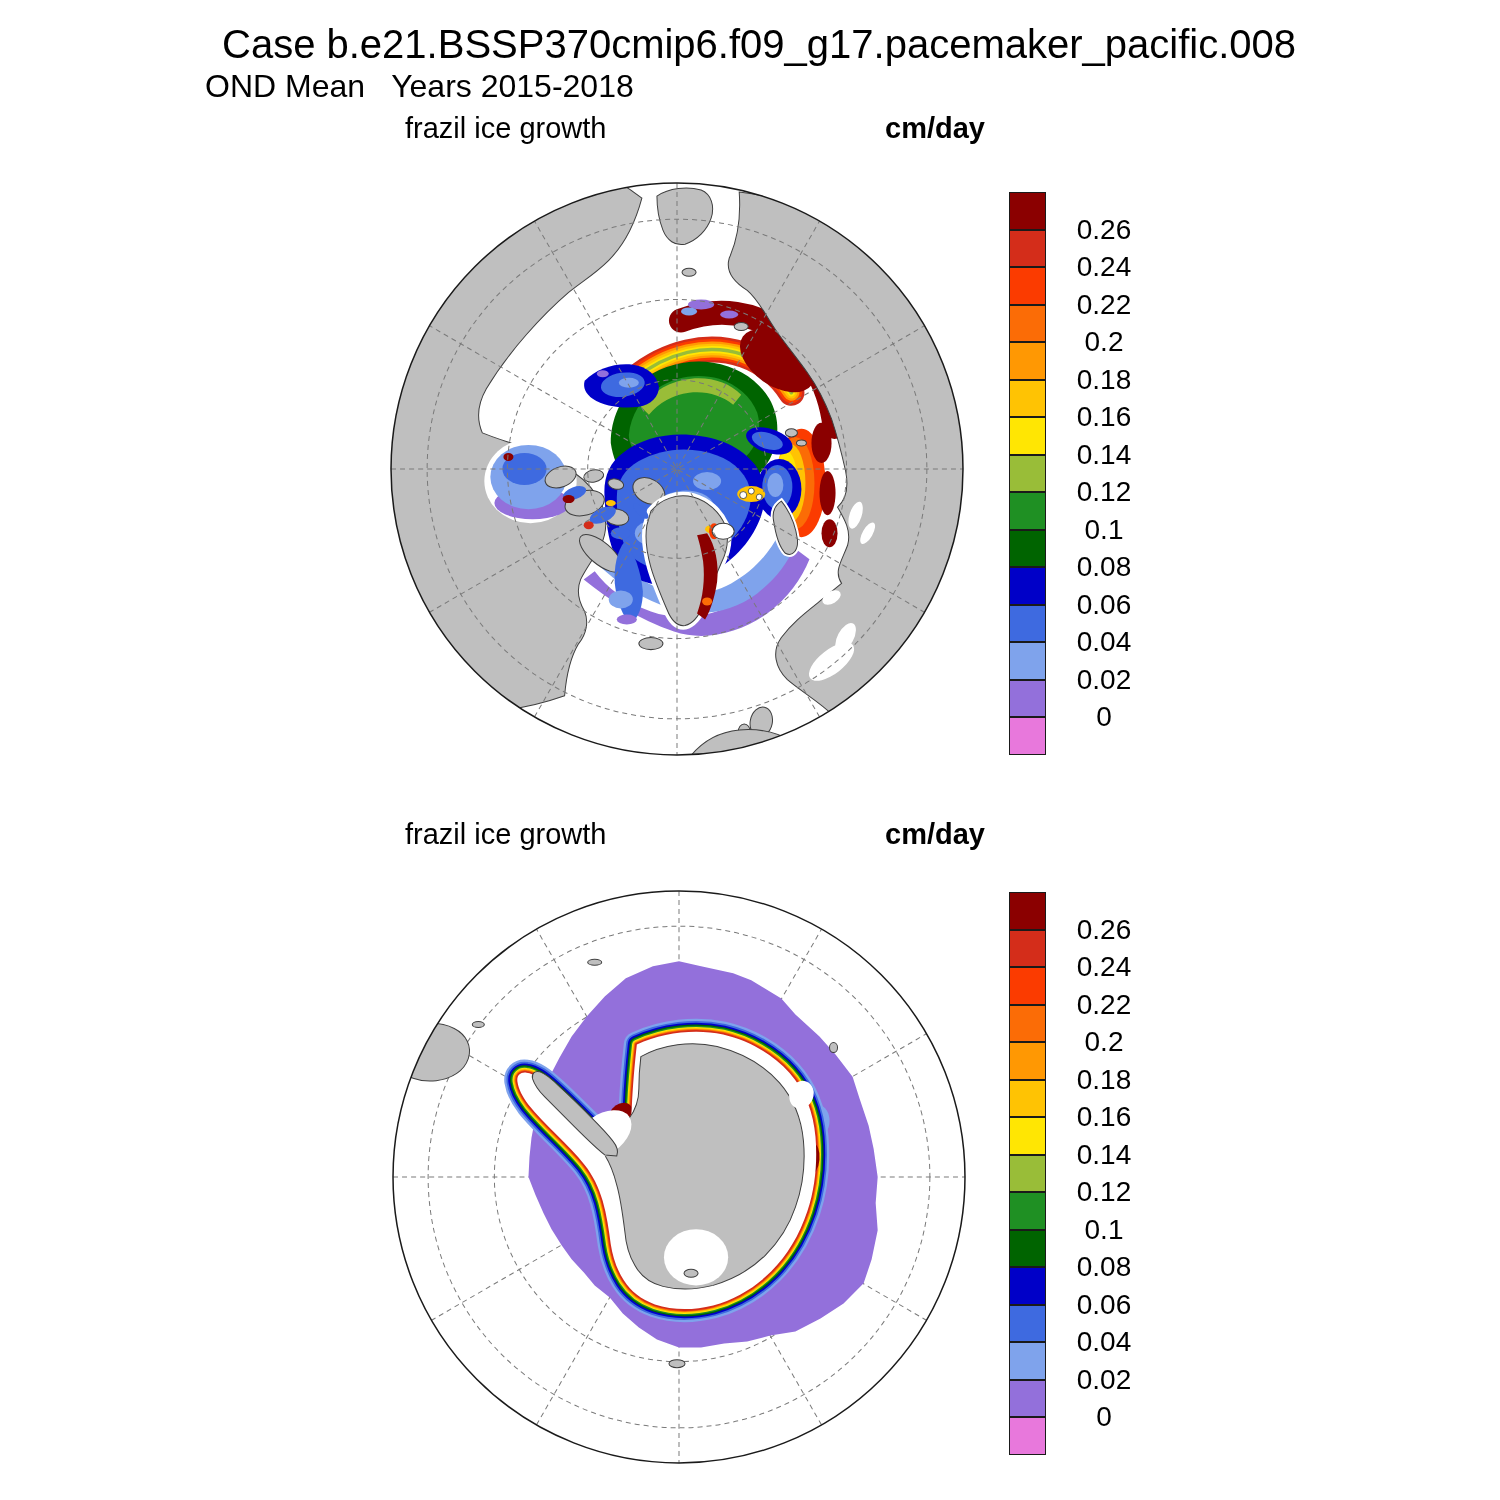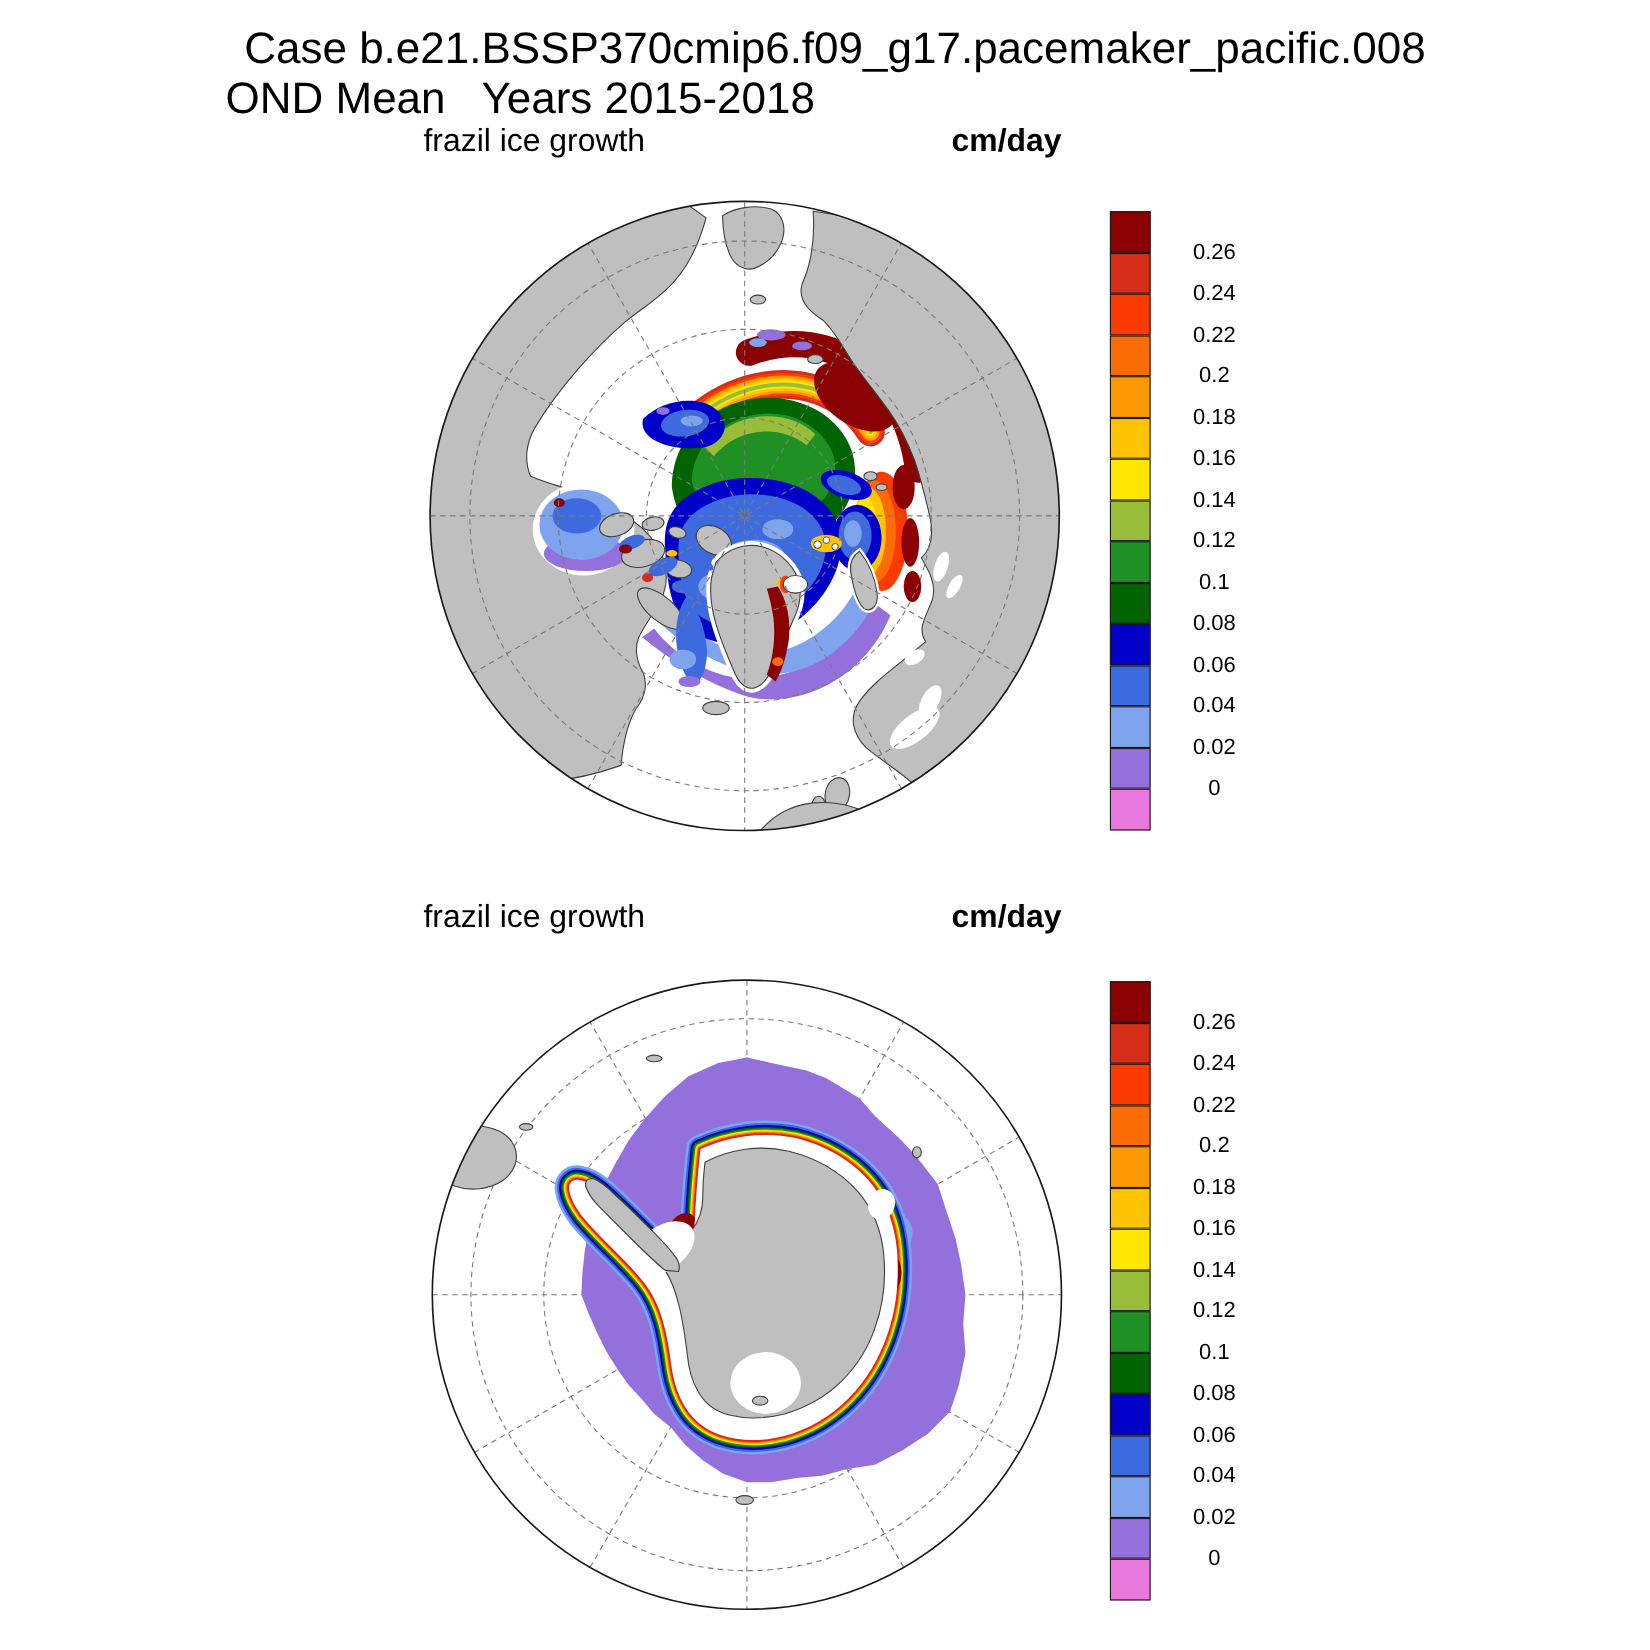--- a/index.html
+++ b/index.html
@@ -1,29 +1,29 @@
 <!DOCTYPE html>
 <html><head>
 <meta charset="utf-8">
 <style>
   html,body{margin:0;padding:0;background:#ffffff;}
   .stage{position:relative;width:1339px;height:1500px;background:#ffffff;overflow:hidden;
          font-family:"Liberation Sans","DejaVu Sans",sans-serif;color:#000;}
   .t1{position:absolute;left:222px;top:22px;font-size:40px;white-space:pre;}
-  .t2{position:absolute;left:205px;top:68px;font-size:40px;white-space:pre;}
-  .sub{position:absolute;font-size:29px;white-space:pre;}
+  .t2{position:absolute;left:205px;top:68px;font-size:32px;white-space:pre;}
+  .sub{position:absolute;font-size:29px;white-space:pre;margin-left:20px;}
   .sub.l{left:385px;}
   .sub.r{left:725px;width:240px;text-align:right;font-weight:bold;}
   .rowN{top:112px;} .rowS{top:818px;}
   .mapbox{position:absolute;width:578px;height:578px;}
   .mapN{left:388px;top:180px;} .mapS{left:390px;top:888px;}
   .colorbar{position:absolute;width:37px;height:563px;box-sizing:border-box;}
   .cbN{left:1009px;top:192px;} .cbS{left:1009px;top:892px;}
   .cb-seg{position:absolute;left:0;width:100%;box-sizing:border-box;border:1px solid #1a1a1a;}
-  .cb-label{position:absolute;left:49px;width:92px;text-align:center;font-size:20px;
+  .cb-label{position:absolute;left:49px;width:92px;text-align:center;font-size:28px;
             transform:translateY(-50%);}
   svg{display:block;}
 </style>
 </head>
 <body>
 
 <div class="stage" style="--lv0: #E878DC; --lv1: #9370DB; --lv2: #7FA3EC; --lv3: #3E6AE0; --lv4: #0000C8; --lv5: #006400; --lv6: #1F9023; --lv7: #99BD38; --lv8: #FFE603; --lv9: #FFC303; --lv10: #FF9803; --lv11: #FB6C06; --lv12: #FB3B00; --lv13: #D42D1A; --lv14: #8B0000; --land: #BFBFBF; --coast: #3F3F3F; --grid: #7A7A7A; --ocean: #FFFFFF; --map-border: #1A1A1A;">
 
   <div class="t1">Case b.e21.BSSP370cmip6.f09_g17.pacemaker_pacific.008</div>
   <div class="t2">OND Mean   Years 2015-2018</div>

